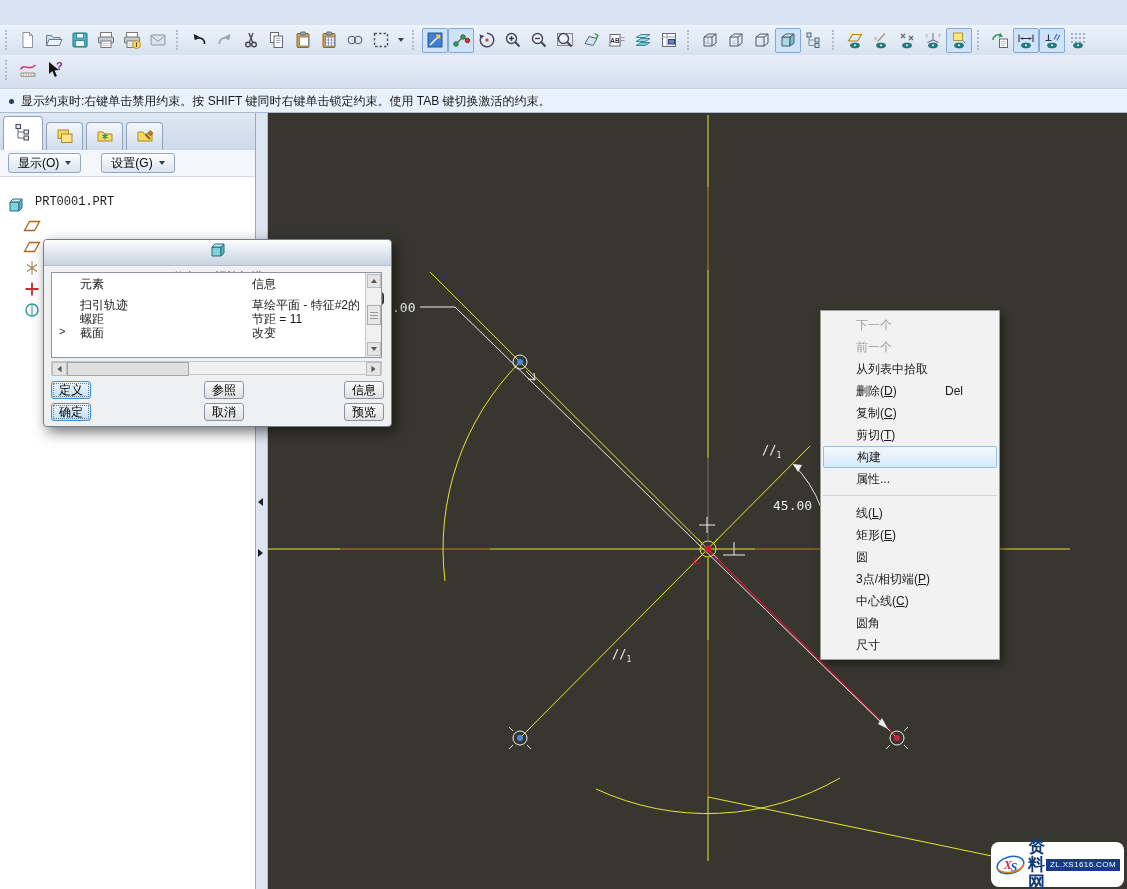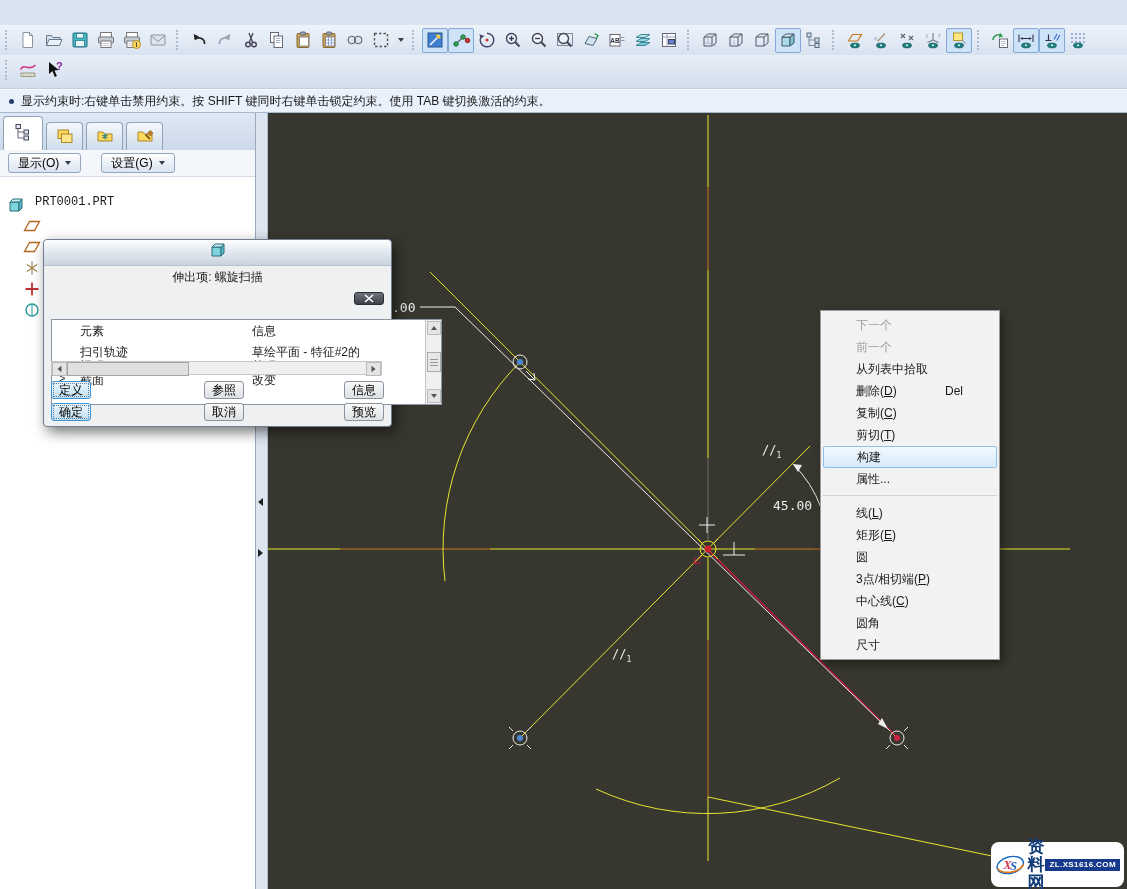--- a/index.html
+++ b/index.html
@@ -66,34 +66,34 @@
   .or{stroke:var(--orange);fill:none;}
   .gy{stroke:#6e6e6e;fill:none;}
   .wh{stroke:#ececec;fill:none;}
   .rd{stroke:var(--red);fill:none;}
   
   #watermark{position:absolute;right:3px;bottom:2px;width:133px;height:45px;background:#fff;
              border-radius:8px;display:flex;align-items:center;padding:1px 4px;gap:2px;
              box-sizing:border-box;}
   #wm-right{display:flex;flex-direction:row;align-items:center;}
   #wm-name{font-weight:bold;font-size:17px;color:#123c78;line-height:18px;letter-spacing:1px;}
-  #wm-url{background:#173a8c;color:#fff;font-size:8px;font-weight:bold;padding:1px 4px;
+  #wm-url{background:#173a8c;color:#fff;font-size:8px;font-weight:normal;padding:1px 4px;
           letter-spacing:.4px;line-height:10px;}
   
   #dialog{position:absolute;left:43px;top:239px;width:347px;height:186px;background:#eef0f2;
           border:1px solid #707e8e;border-radius:4px;box-shadow:4px 5px 14px rgba(0,0,0,.55);
           z-index:50;}
   #dlg-title{height:25px;background:linear-gradient(#fdfefe,#e3e9f0 45%,#c9d3e0);
              border-bottom:1px solid #b7c2cf;border-radius:4px 4px 0 0;display:flex;
              align-items:center;gap:6px;padding:0 7px;flex-direction:column;}
   #dlg-close{margin-left:auto;width:30px;height:17px;border-radius:3px;border:1px solid #2b2e33;
              background:linear-gradient(#6d737b,#3c4147);display:flex;align-items:center;
              justify-content:center;}
-  #dlg-table{position:absolute;left:7px;top:32px;width:391px;height:86px;background:#fff;
-             border:1px solid #8d97a3;box-sizing:border-box;margin-top:47px;}
+  #dlg-table{position:absolute;left:7px;top:32px;width:331px;height:86px;background:#fff;
+             border:1px solid #8d97a3;box-sizing:border-box;}
   .dtext{position:absolute;font-size:12px;white-space:nowrap;}
   #dlg-vscroll{position:absolute;right:0;top:0;bottom:0;width:15px;background:#f0f0f0;
                border-left:1px solid #c6c6c6;}
   .sbtn{position:absolute;left:1px;width:12px;height:12px;background:#e4e4e4;border:1px solid #bbb;
         display:flex;align-items:center;justify-content:center;}
   .tri-u{width:0;height:0;border-left:3px solid transparent;border-right:3px solid transparent;
          border-bottom:4px solid #555;}
   .tri-d{width:0;height:0;border-left:3px solid transparent;border-right:3px solid transparent;
          border-top:4px solid #555;}
   #vthumb{position:absolute;left:1px;top:32px;width:12px;height:18px;background:#e8e8e8;

